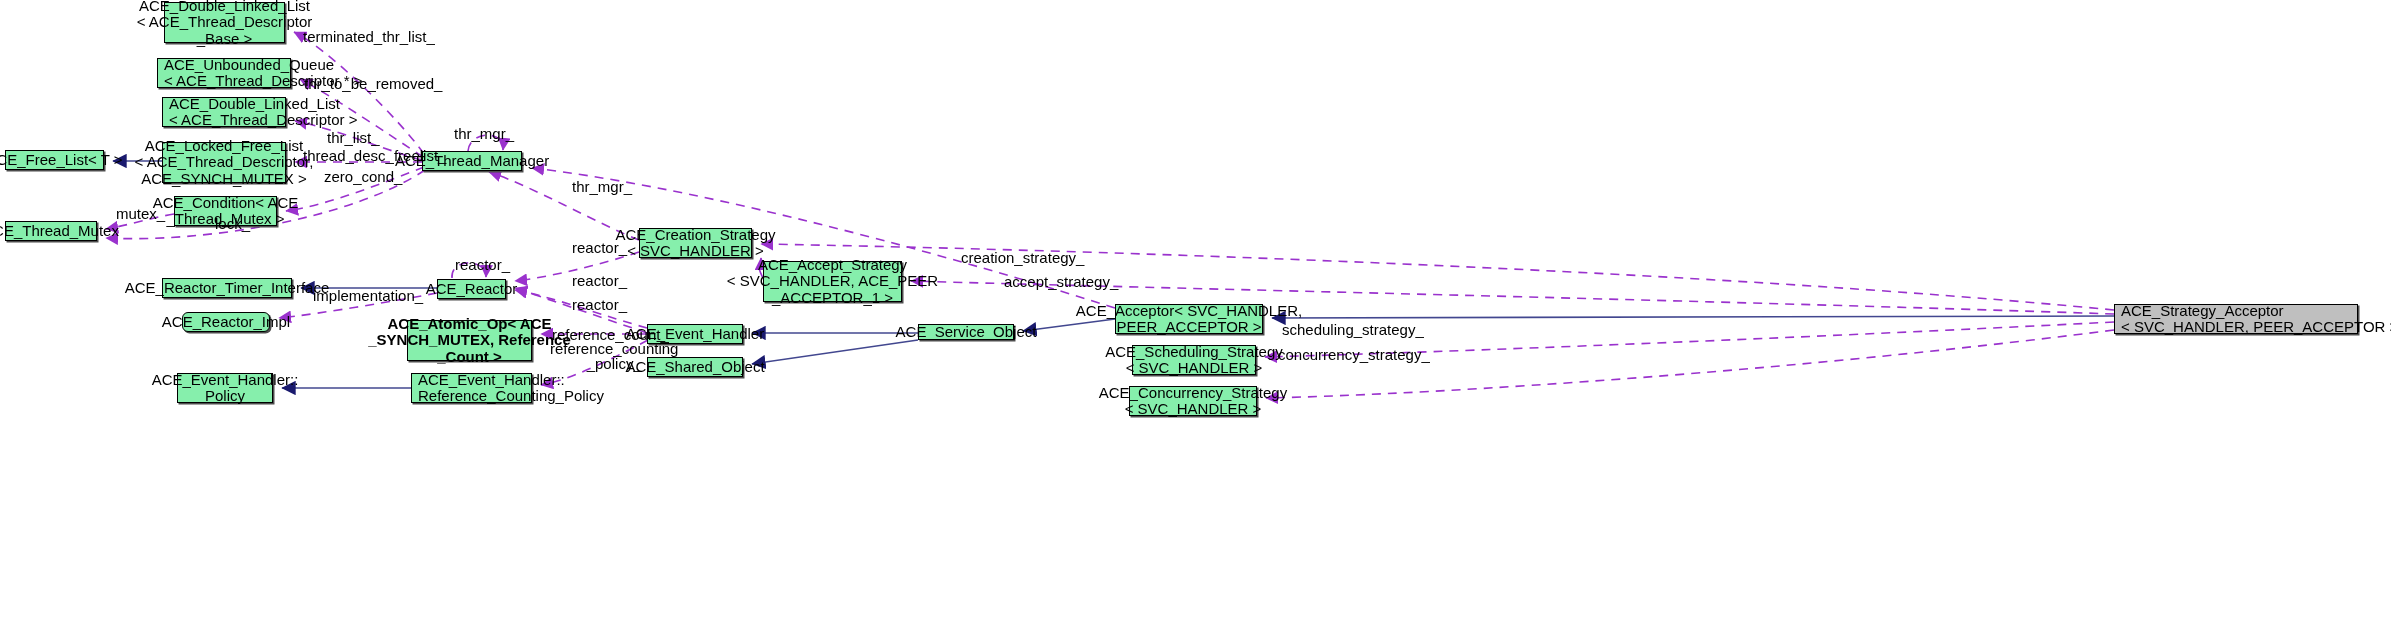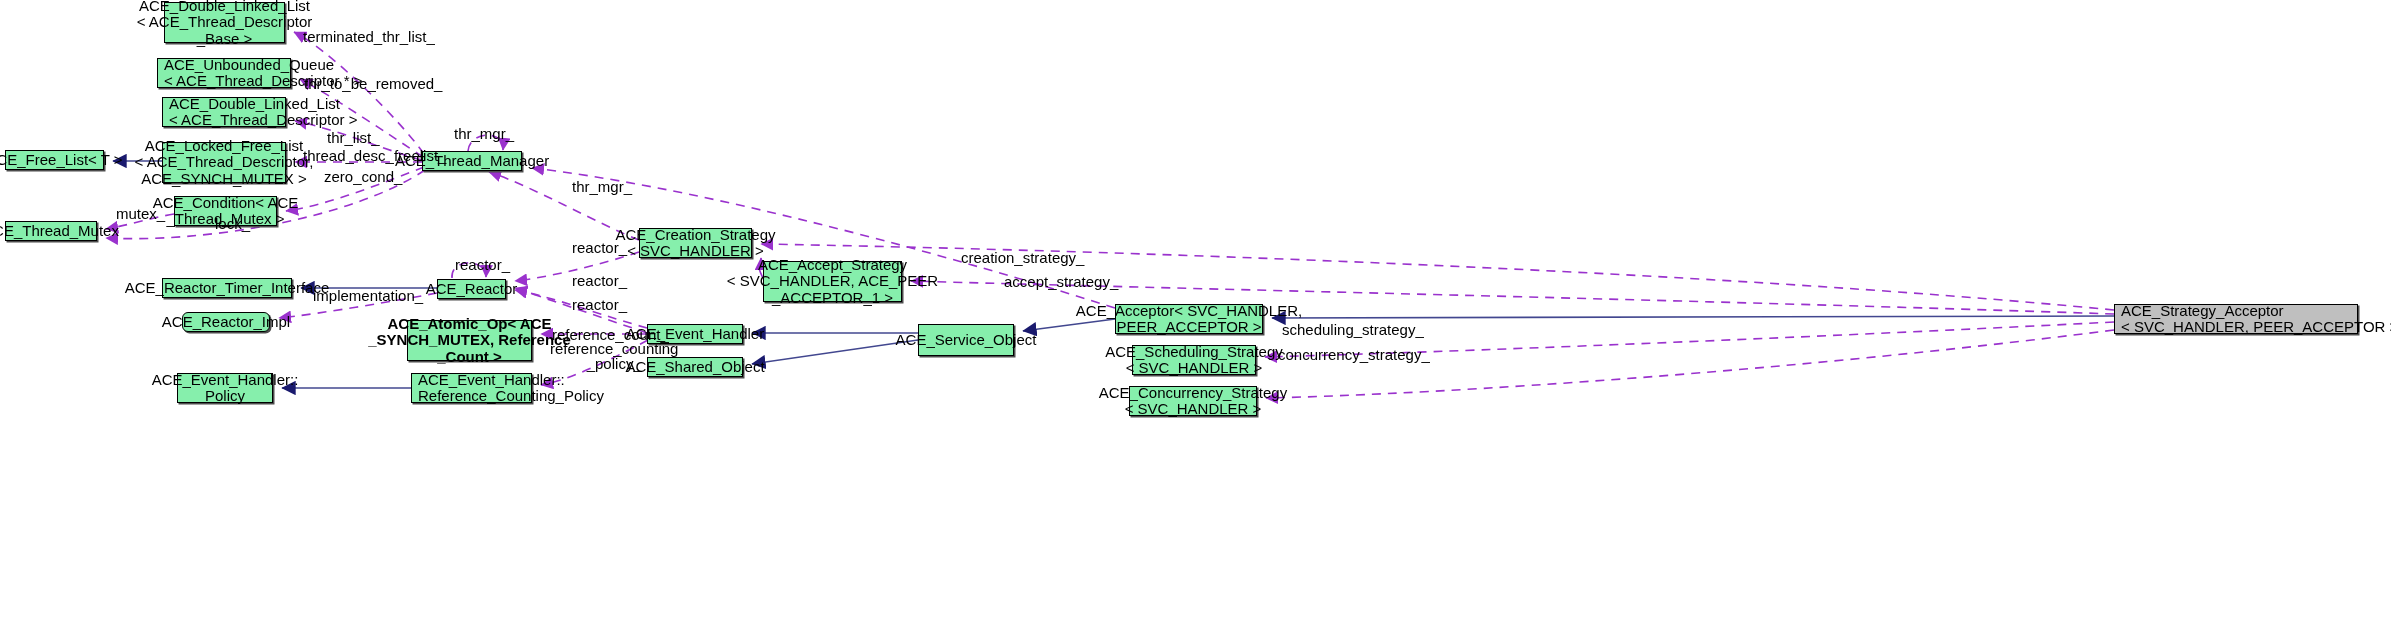--- a/index.html
+++ b/index.html
@@ -134,21 +134,21 @@
       <div class="node" style="left: 437px; top: 279px; width: 69px; height: 20px;">ACE_Reactor</div>
       <div class="node" style="left: 407px; top: 320px; width: 125px; height: 41px; font-weight: bold;">ACE_Atomic_Op&lt; ACE
 _SYNCH_MUTEX, Reference
 _Count &gt;</div>
       <div class="node" style="left: 647px; top: 324px; width: 96px; height: 20px;">ACE_Event_Handler</div>
       <div class="node" style="left: 647px; top: 357px; width: 96px; height: 20px;">ACE_Shared_Object</div>
       <div class="node" style="left: 177px; top: 373px; width: 96px; height: 30px;">ACE_Event_Handler::
 Policy</div>
       <div class="node left-align" style="left: 411px; top: 373px; width: 121px; height: 30px;">ACE_Event_Handler::
 Reference_Counting_Policy</div>
-      <div class="node" style="left: 918px; top: 324px; width: 96px; height: 32px;">ACE_Service_Object</div>
+      <div class="node" style="left: 918px; top: 324px; width: 96px; height: 16px;">ACE_Service_Object</div>
       <div class="node" style="left: 1115px; top: 304px; width: 148px; height: 30px;">ACE_Acceptor&lt; SVC_HANDLER,
 PEER_ACCEPTOR &gt;</div>
       <div class="node" style="left: 1132px; top: 345px; width: 124px; height: 30px;">ACE_Scheduling_Strategy
 &lt; SVC_HANDLER &gt;</div>
       <div class="node" style="left: 1129px; top: 386px; width: 128px; height: 30px;">ACE_Concurrency_Strategy
 &lt; SVC_HANDLER &gt;</div>
       <div class="node highlight left-align" style="left: 2114px; top: 304px; width: 244px; height: 30px;">ACE_Strategy_Acceptor
 &lt; SVC_HANDLER, PEER_ACCEPTOR &gt;</div>
     </div>
 

